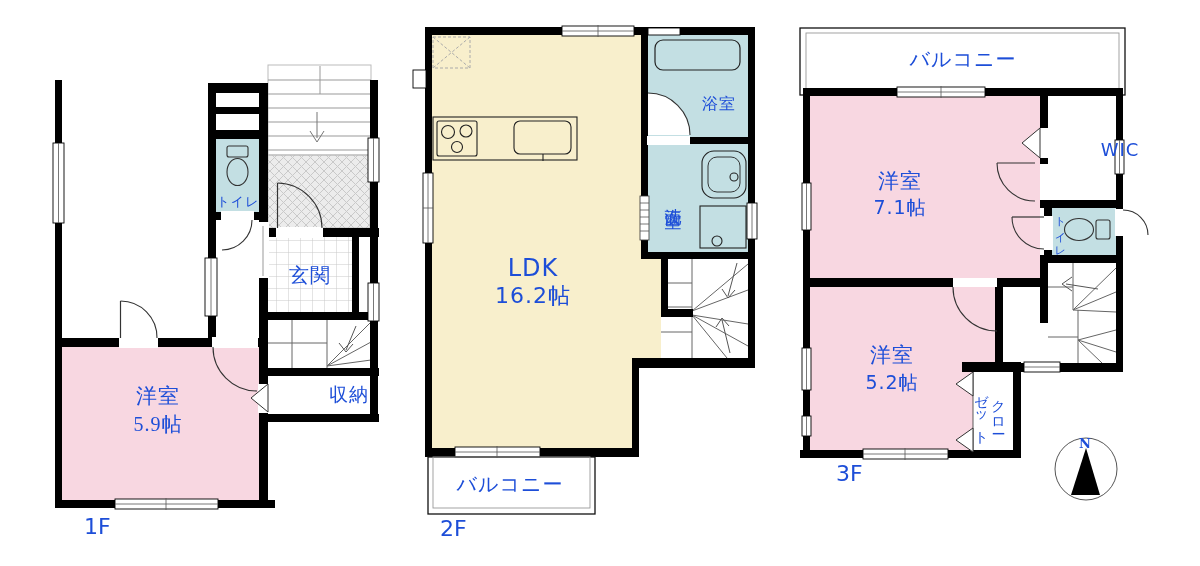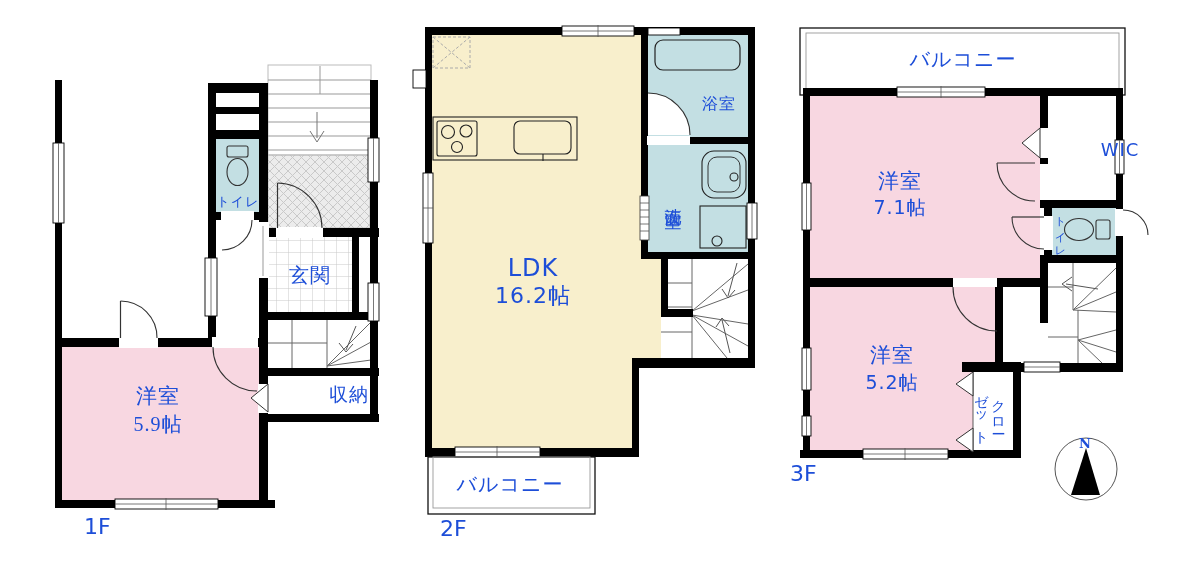--- a/index.html
+++ b/index.html
@@ -287,18 +287,18 @@
 
   <div class="lbl" style="left:963px;top:59px;font-size:20px;">バルコニー</div>
   <div class="lbl" style="left:900px;top:181px;font-size:21px;">洋室</div>
   <div class="lbl" style="left:900px;top:207px;font-size:19px;">7.1帖</div>
   <div class="lbl" style="left:892px;top:355px;font-size:21px;">洋室</div>
   <div class="lbl" style="left:892px;top:382px;font-size:19px;">5.2帖</div>
   <div class="lbl" style="left:1120px;top:150px;font-size:18px;">WIC</div>
   <div class="lbl lbl-v" style="left:1060px;top:231px;font-size:11px;">トイレ</div>
   <div class="lbl lbl-v" style="left:999px;top:409px;font-size:14px;">クロー</div>
   <div class="lbl lbl-v" style="left:982px;top:412px;font-size:14px;">ゼット</div>
-  <div class="lbl lbl-corner" style="left:790px;top:463px;font-size:22px;">3F</div>
+  <div class="lbl lbl-corner" style="left:836px;top:463px;font-size:22px;">3F</div>
 
   <div class="lbl lbl-n" style="left:1085px;top:443px;font-size:13px;">N</div>
 </div>
 
 </div>
 
 </body></html>

